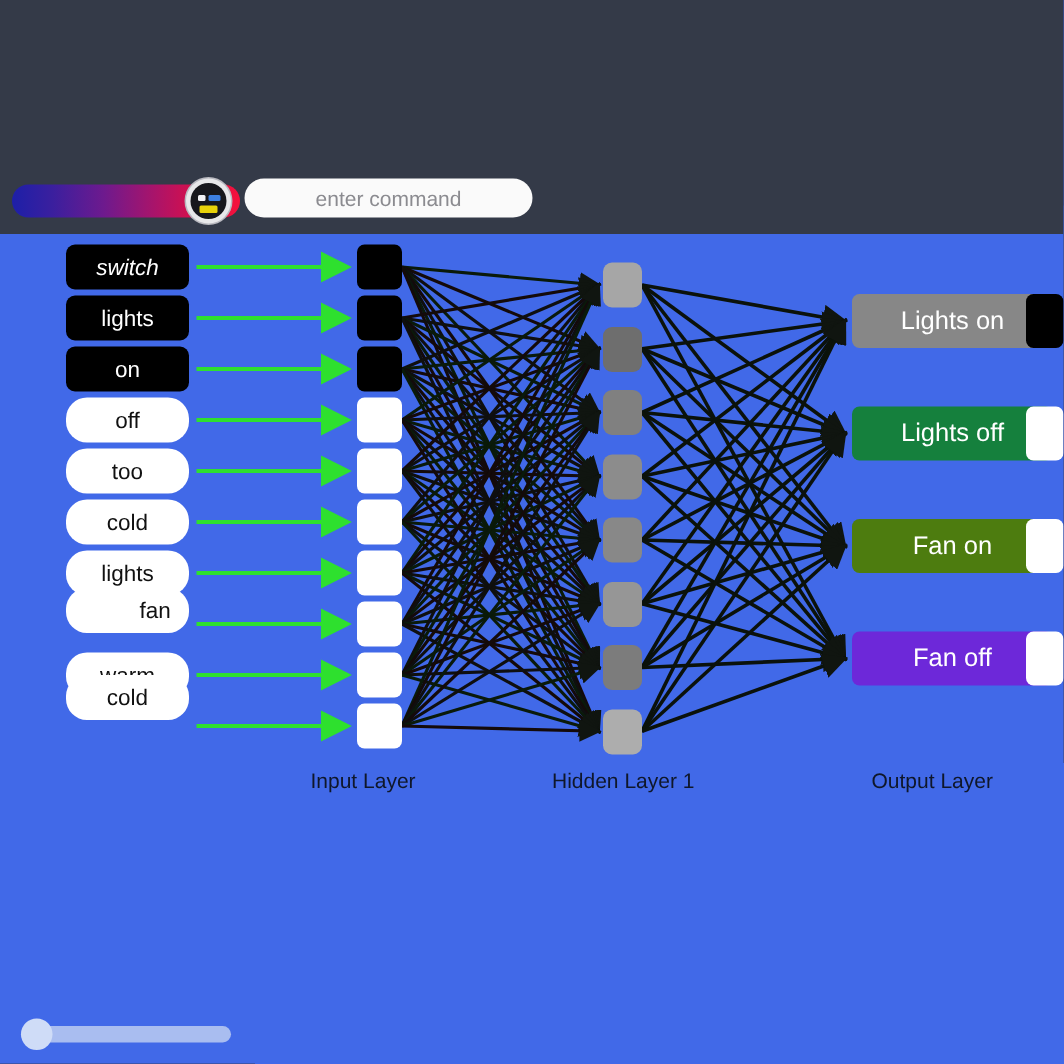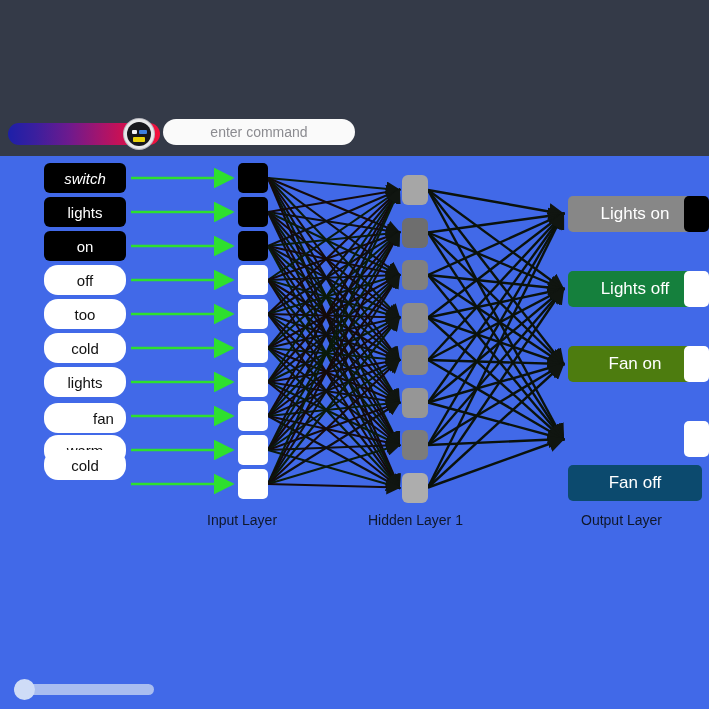--- a/index.html
+++ b/index.html
@@ -297,21 +297,21 @@
         </div>
         <div class="wordbox off" style="top: 143px;">
           <span>too</span>
         </div>
         <div class="wordbox off" style="top: 177px;">
           <span>cold</span>
         </div>
         <div class="wordbox off" style="top: 211px;">
           <span>lights</span>
         </div>
-        <div class="wordbox off" style="top: 247px; padding-left: 37px;">
+        <div class="wordbox off" style="top: 236px; padding-left: 37px;">
           <span>fan</span>
         </div>
         <div class="wordbox off" style="top: 279px;">
           <span>warm</span>
         </div>
         <div class="wordbox off" style="top: 294px;">
           <span>cold</span>
         </div>
       </div>
     <div id="inodes">
@@ -342,21 +342,21 @@
         </div>
         <div class="onode on" style="top: 40px;"></div>
         <div class="obar" style="top: 115px; background: #15803d;">
           <span>Lights off</span>
         </div>
         <div class="onode off" style="top: 115px;"></div>
         <div class="obar" style="top: 190px; background: #4d7c0f;">
           <span>Fan on</span>
         </div>
         <div class="onode off" style="top: 190px;"></div>
-        <div class="obar" style="top: 265px; background: #0c4a6e; margin-top: 44px;">
+        <div class="obar" style="top: 265px; background: #6d28d9;">
           <span>Fan off</span>
         </div>
         <div class="onode off" style="top: 265px;"></div>
       </div>
 
     <div class="caption" style="left:207px;top:356px;">Input Layer</div>
     <div class="caption" style="left:368px;top:356px;">Hidden Layer 1</div>
     <div class="caption" style="left:581px;top:356px;">Output Layer</div>
 
     <div class="pattern-track"></div>

